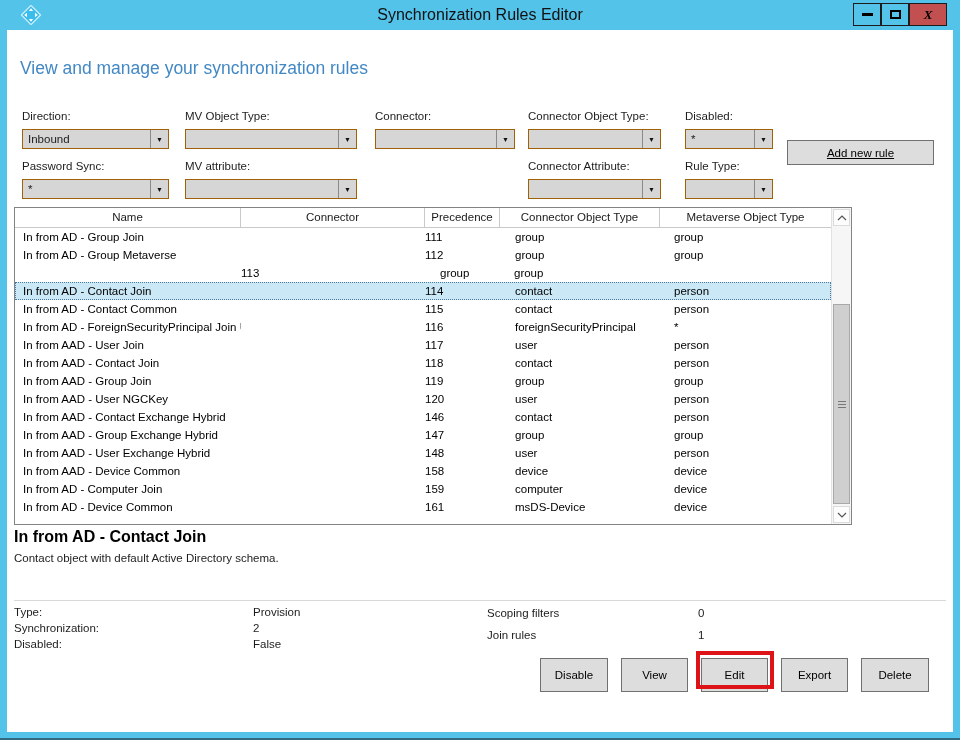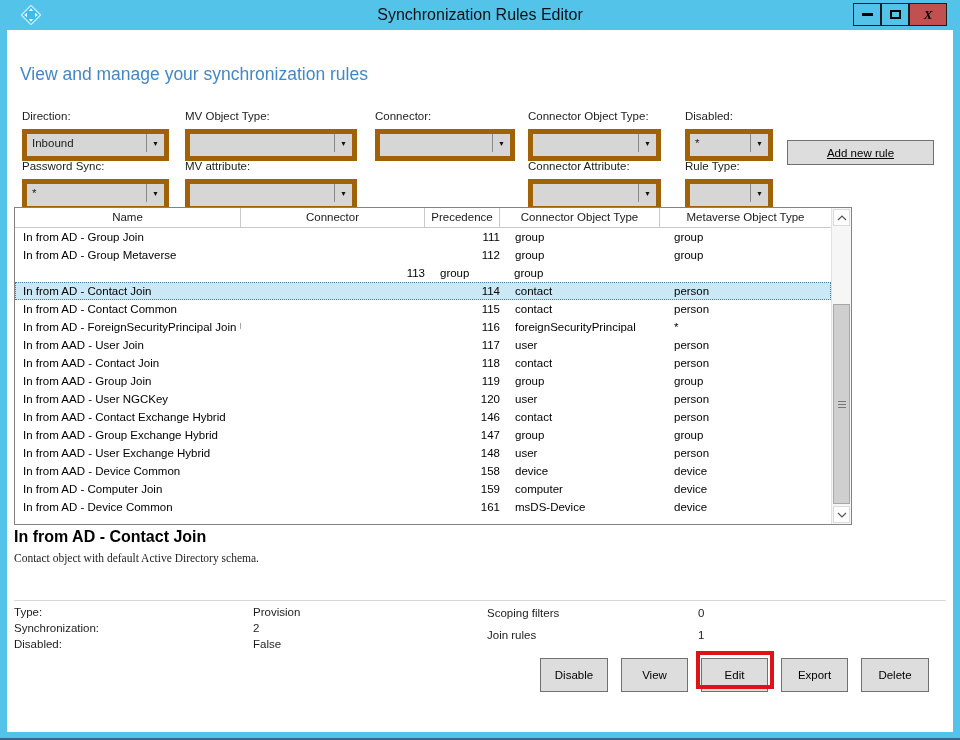--- a/index.html
+++ b/index.html
@@ -19,62 +19,62 @@
   .winbtn.max { left:881px; width:28px; }
   .winbtn.close { left:909px; width:38px; background:var(--close,#C35050); }
   .glyph-min { width:11px; height:3px; background:#000; display:block; }
   .glyph-max { width:11px; height:9px; border:2px solid #000; display:block; }
   .glyph-close { font-family:"Liberation Serif","DejaVu Serif",serif; font-weight:700; font-size:13px; color:#000; }
   .bottom-shadow { position:absolute; left:0; bottom:0; width:960px; height:2px; background:rgba(20,35,45,.55); }
 
   
   .content { position:absolute; left:7px; top:30px; width:946px; height:702px; background:#fff; }
 
-  .heading { position:absolute; left:20px; top:64px; font-size:17.5px; color:var(--heading,#4288C4); }
+  .heading { position:absolute; left:20px; top:58px; font-size:17.5px; color:var(--heading,#4288C4); }
 
   
   .flabel { position:absolute; font-size:11.5px; color:#1d1d1d; }
-  .combo { position:absolute; height:32px; background:#D6D6D6; border:5px solid #a16207; }
+  .combo { position:absolute; height:20px; background:#D6D6D6; border:1px solid #a16207; }
   .combo .val { position:absolute; left:5px; top:0; right:20px; line-height:18px; font-size:11.5px;
                 color:#1d1d1d; overflow:hidden; white-space:nowrap; }
   .combo .arrow { position:absolute; right:0; top:0; width:18px; height:18px; border-left:1px solid #8a8a8a;
                   display:flex; align-items:center; justify-content:center; font-size:7px; color:#111; }
   .push-btn { position:absolute; background:#DDDDDD; border:1px solid #707070; font-size:11.5px;
               color:#000; display:flex; align-items:center; justify-content:center; cursor:default; }
   .add-btn { left:787px; top:140px; width:147px; height:25px;text-decoration:underline; }
 
   
   .table { position:absolute; left:14px; top:207px; width:838px; height:318px;
            border:1px solid #838383; background:#fff; }
   .grid-cols { display:grid; grid-template-columns:226px 184px 75px 160px 171px; }
   .thead { height:20px; border-bottom:1px solid #C9C9C9; }
   .thead .hc { font-size:11.5px; color:#1a1a1a; text-align:center; line-height:19px;
                border-right:1px solid #C9C9C9; overflow:hidden; white-space:nowrap; }
   .tbody { position:absolute; left:0; top:20px; right:20px; bottom:0; overflow:hidden; }
   .trow { height:18px; font-size:11.5px; color:#000; }
   .trow .c { line-height:18px; white-space:nowrap; overflow:hidden; }
   .c.name { padding-left:8px; }
-  .c.prec { text-align:right; }
+  .c.prec { text-align:left; }
   .c.cot  { padding-left:15px; }
   .c.mot  { padding-left:14px; }
   .trow.selected { background:var(--selection,#CBE8F6); outline:1px dotted #4C7A9C; outline-offset:-1px; }
 
   
   .sbar { position:absolute; right:0; top:0; bottom:0; width:20px; background:#F6F6F6; border-left:1px solid #E2E2E2; }
   .sb-btn { position:absolute; left:1px; right:1px; height:17px; background:#FDFDFD; border:1px solid #DBDBDB;
             display:flex; align-items:center; justify-content:center; }
   .sb-btn.up { top:1px; } .sb-btn.down { bottom:1px; }
   .sb-thumb { position:absolute; left:1px; right:1px; top:96px; height:200px; background:#CFCFCF;
               border:1px solid #A8A8A8; display:flex; align-items:center; justify-content:center; }
   .grip { display:flex; flex-direction:column; gap:2px; }
   .grip i { display:block; width:8px; height:1px; background:#777; }
 
   
   .d-title { position:absolute; left:14px; top:528px; font-size:16px; font-weight:700; color:#000; }
-  .d-desc  { position:absolute; left:14px; top:552px; font-size:11.5px; color:#1d1d1d;font-family:Liberation Serif, serif; }
+  .d-desc  { position:absolute; left:14px; top:552px; font-size:11.5px; color:#1d1d1d; }
   .sep { position:absolute; left:14px; top:600px; width:932px; height:1px; background:#D8D8D8; }
   .kv { position:absolute; font-size:11.5px; color:#1d1d1d; white-space:nowrap; }
 
   
   .action { top:658px; width:67px; height:34px; }
   .red-box { position:absolute; left:696px; top:651px; width:78px; height:38px;
              border:4px solid var(--annotation,#DE1318); pointer-events:none; }
 </style>
 </head>
 <body>

